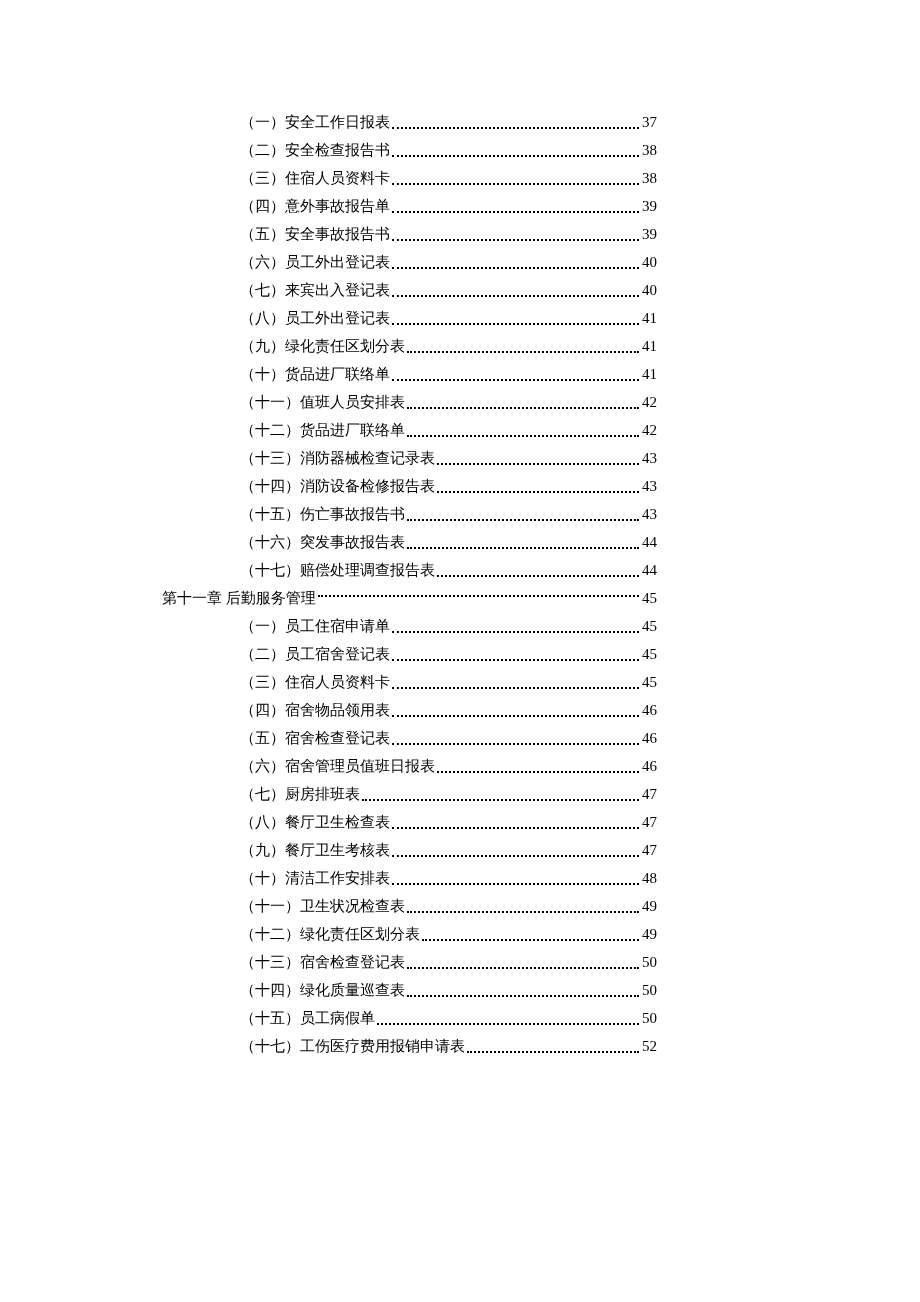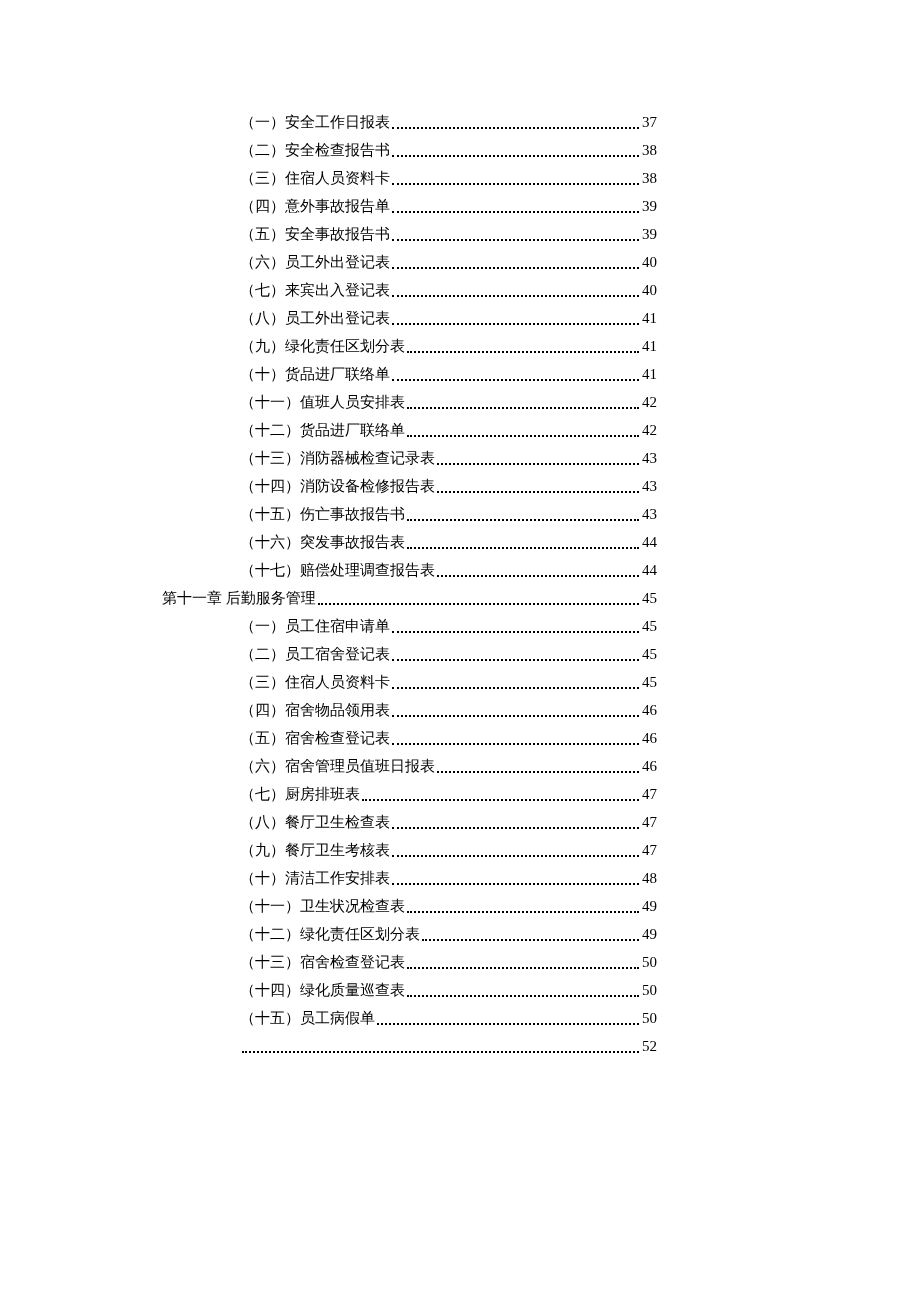--- a/index.html
+++ b/index.html
@@ -19,21 +19,21 @@
   }
   .toc {
     width: 100%;
   }
   .row {
     display: flex;
     align-items: flex-end;
     margin-bottom: 4px;
     white-space: nowrap;
   }
-  .row.level1 { padding-left: 0; }
+  .row.level1 { padding-left: 0; align-items: center; }
   .row.level2 { padding-left: 78px; }
   .label {
     flex: 0 0 auto;
   }
   .leader {
     flex: 1 1 auto;
     min-width: 6px;
     border-bottom: 2.2px dotted #000;
     margin: 0 3px 5px 2px;
     height: 0;
@@ -207,17 +207,18 @@
         <span class="label">（十四）绿化质量巡查表</span>
         <span class="leader"></span>
         <span class="pg">50</span>
       </div>
       <div class="row level2">
         <span class="label">（十五）员工病假单</span>
         <span class="leader"></span>
         <span class="pg">50</span>
       </div>
       <div class="row level2">
+        <span class="label">（十七）工伤医疗费用报销申请表</span>
         <span class="leader"></span>
         <span class="pg">52</span>
       </div>
     </div>
 </div>
 
 </body></html>

